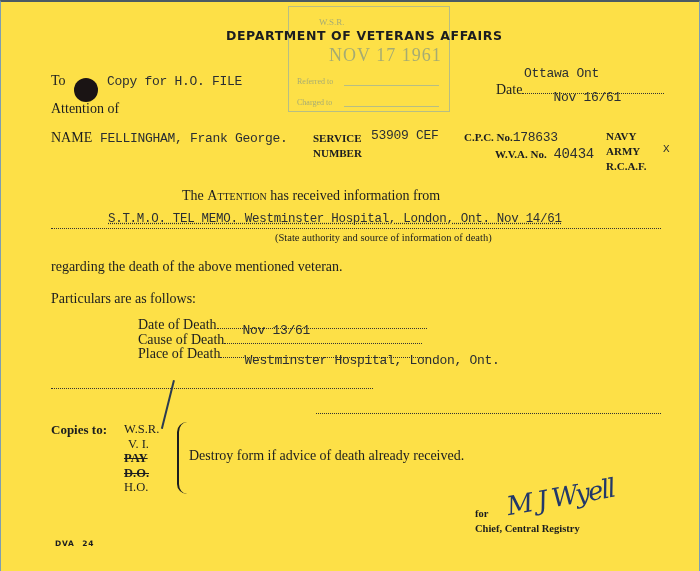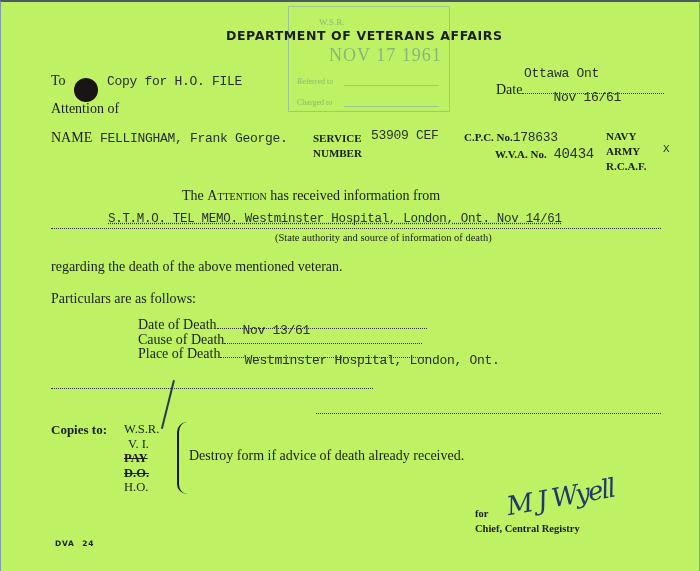--- a/index.html
+++ b/index.html
@@ -5,21 +5,21 @@
     html, body { margin: 0; padding: 0; }
     body {
       width: 700px; height: 571px; overflow: hidden;
       background: #8fb4c8;
       position: relative;
       font-family: "Liberation Serif", serif;
       color: #1b1d20;
     }
     .page {
       position: absolute; left: 0; top: 0; width: 698px; height: 569px;
-      background: #bef264;
+      background: #fde047;
       border: 1px solid #7e9eb0;
       border-top: 2px solid #4a5a64;
     }
     .abs { position: absolute; white-space: nowrap; }
     .typed { font-family: "Liberation Mono", monospace; font-size: 13px; color: #2a2e33; letter-spacing: -0.3px; }
     .print { font-family: "Liberation Serif", serif; font-size: 14px; color: #1b1d20; }
     .sans-bold { font-family: "DejaVu Sans", sans-serif; font-weight: bold; }
     .small { font-size: 11px; }
     .dots { border-bottom: 1px dotted #333; display: inline-block; }
 

